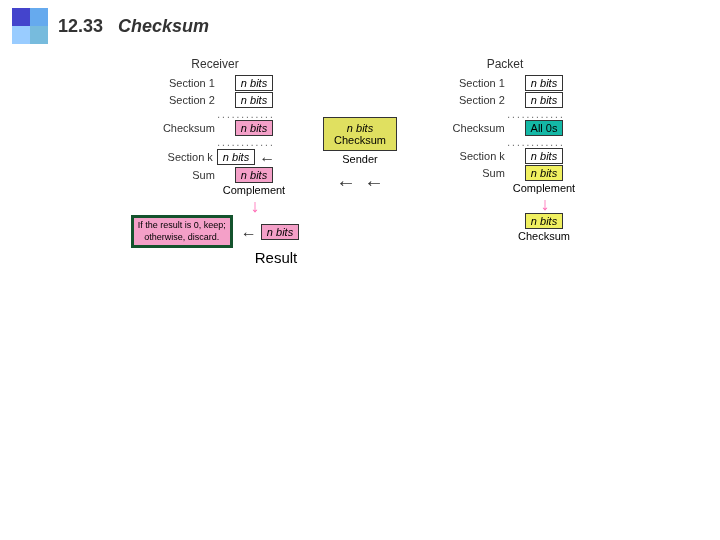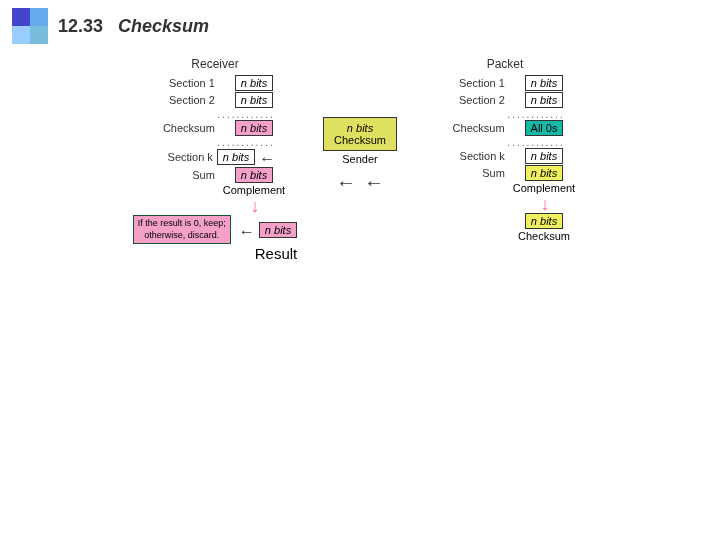--- a/index.html
+++ b/index.html
@@ -88,21 +88,21 @@
     .arrow-down.right-panel {
       margin-left: 80px;
     }
     .result-row {
       display: flex;
       align-items: center;
       gap: 4px;
     }
     .if-result-box {
       background: #f4a0c8;
-      border: 1px solid #14532d;
+      border: 3px solid #14532d;
       padding: 2px 4px;
       font-size: 9px;
       color: #000;
       min-width: 80px;
       text-align: center;
       margin-right: 4px;
     }
     .checksum-box {
       background: #e0e060;
       border: 1px solid #333;

